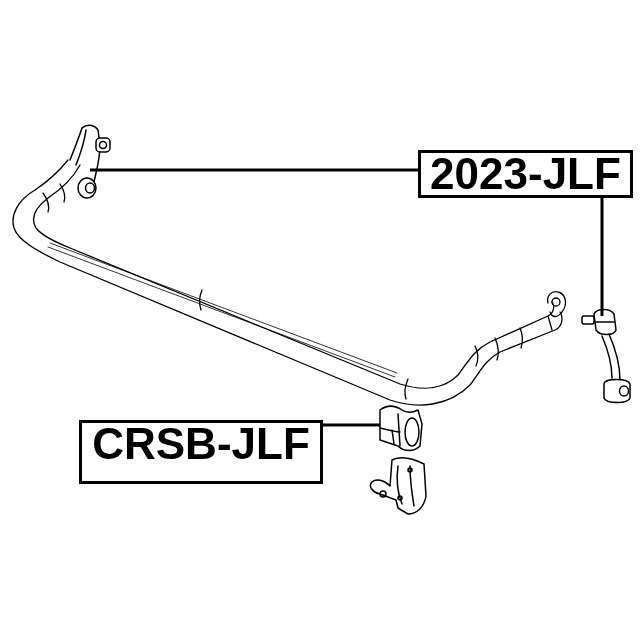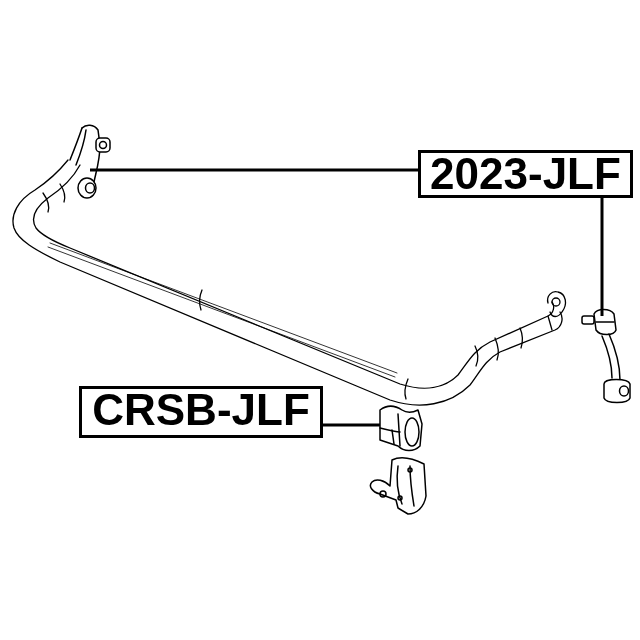--- a/index.html
+++ b/index.html
@@ -13,21 +13,21 @@
     color: #000000;
     font-family: "Liberation Sans", sans-serif;
     font-weight: bold;
     font-size: 44px;
     line-height: 41px;
     text-align: center;
     letter-spacing: 0px;
     white-space: nowrap;
   }
   #label-2023 { left: 418px; top: 150px; width: 215px; height: 48px; }
-  #label-crsb { left: 79px; top: 386px; width: 244px; height: 52px; }
+  #label-crsb { left: 79px; top: 420px; width: 244px; height: 64px; }
 </style>
 </head>
 <body>
 
 <svg class="canvas" viewBox="0 0 640 640" xmlns="http://www.w3.org/2000/svg">
   <g fill="none" stroke="#000" stroke-linecap="round" stroke-linejoin="round">
 
     <g stroke-width="1.3">
 
       <path d="M68,160 C60,170 50,180 35,190 C18,200 10,215 14,228 C18,240 35,250 60,262 L390,400 C420,410 450,405 470,385 C480,372 485,360 500,352 L555,330 C562,327 564,318 560,312"></path>

